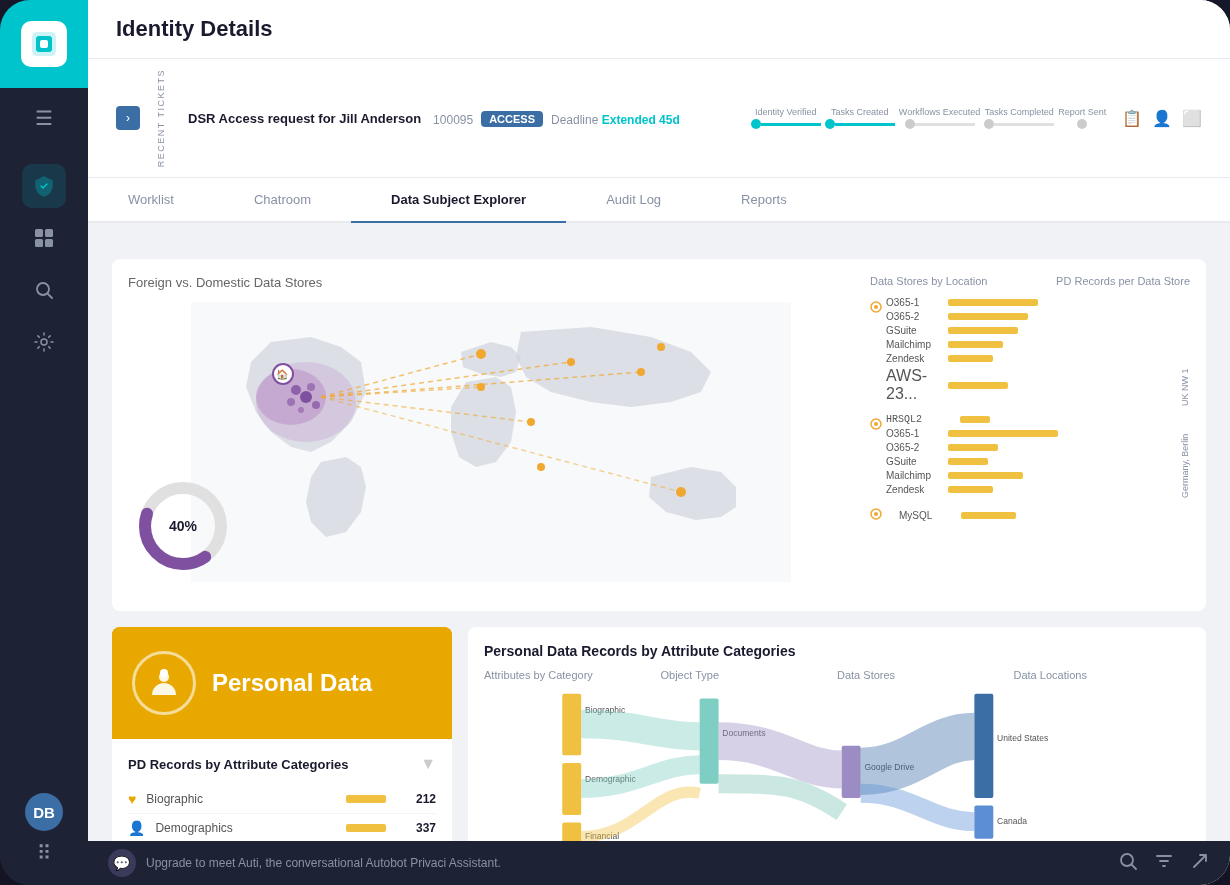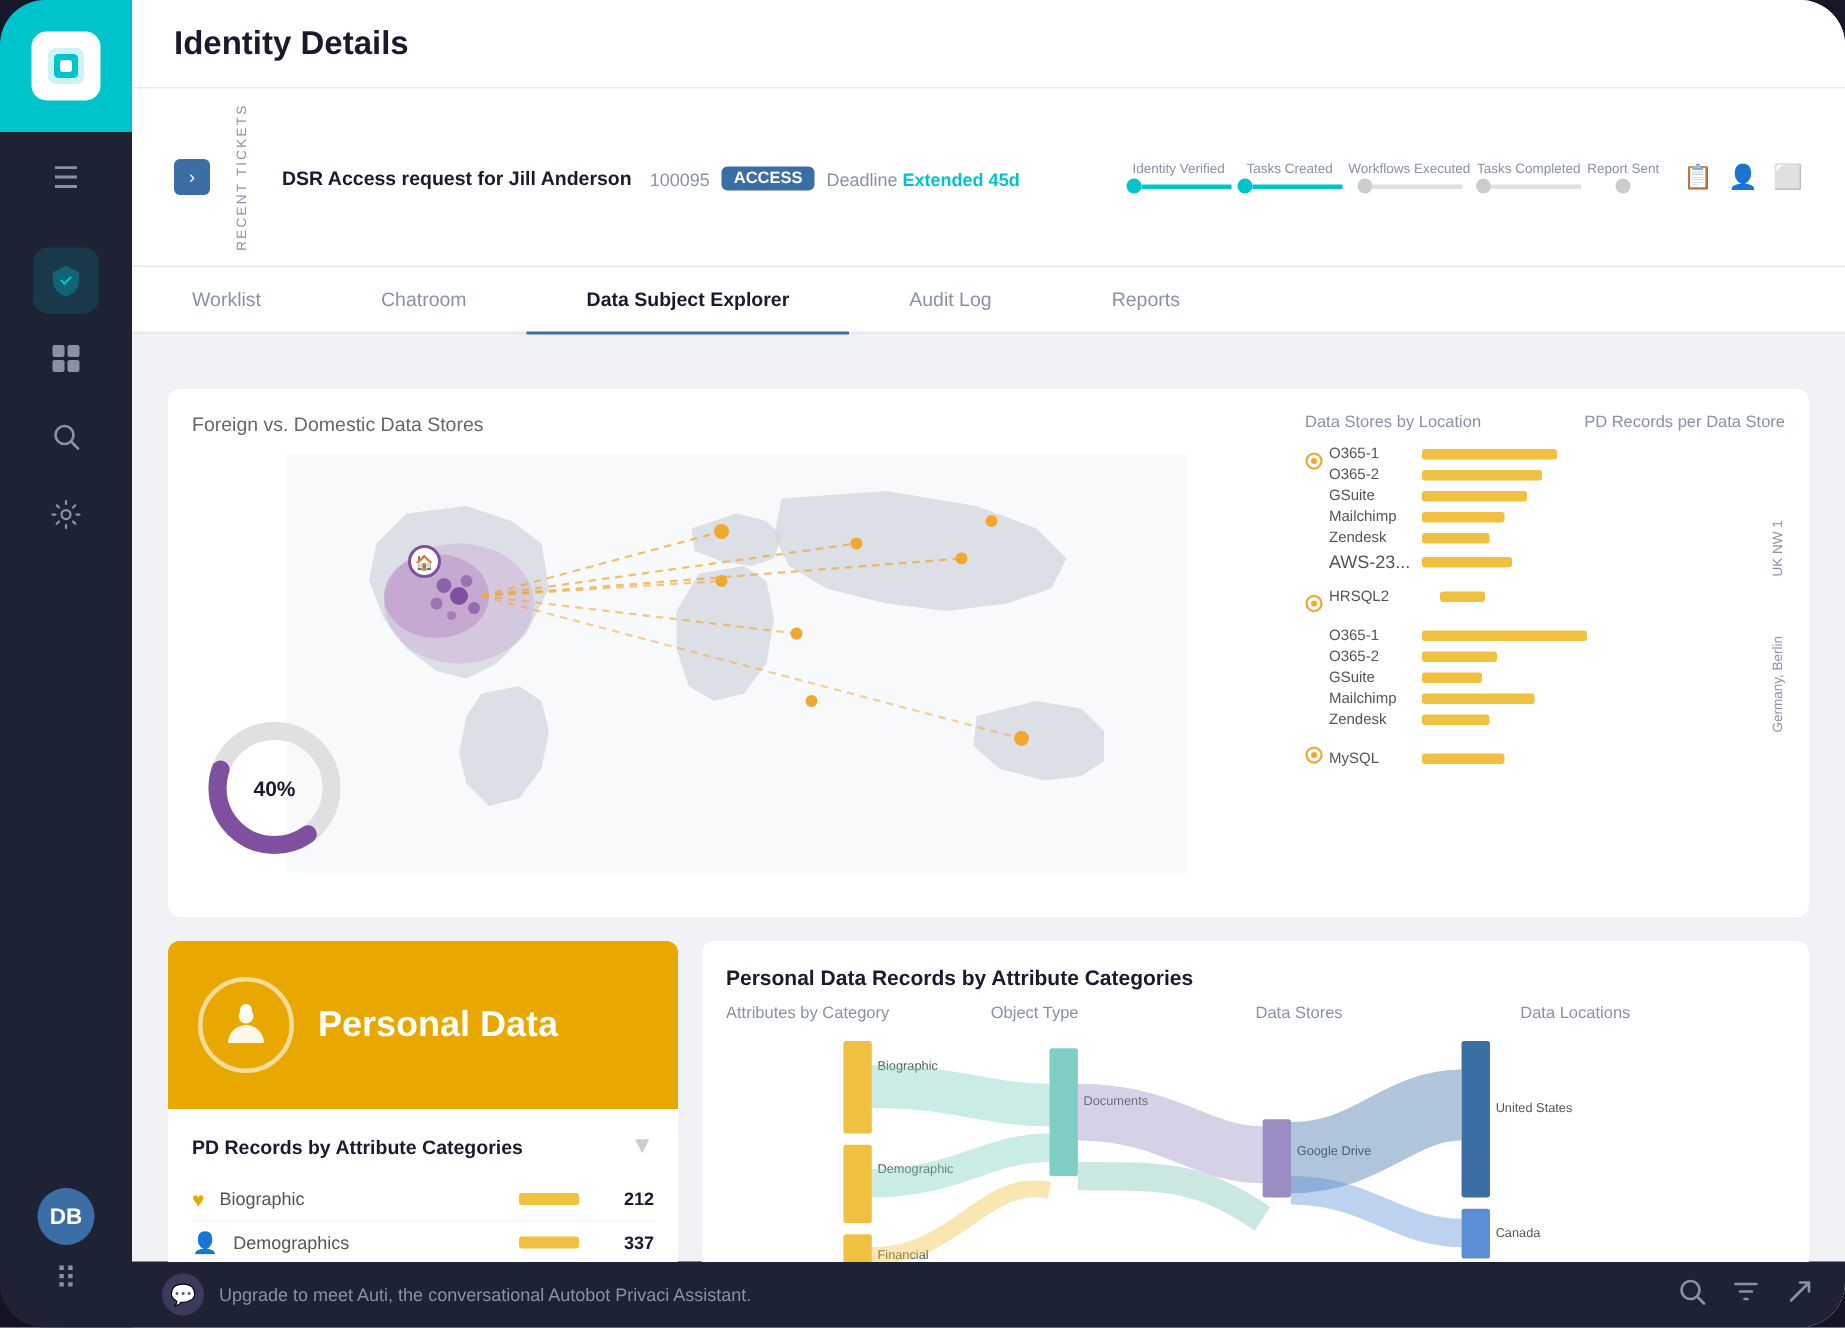--- a/index.html
+++ b/index.html
@@ -483,36 +483,36 @@
               </div>
               <div style="display:flex;align-items:center;gap:4px;margin-bottom:3px;">
                 <span style="font-size:10px;color:#555;width:58px;">Mailchimp</span>
                 <div style="flex:1;height:7px;background:#f0c040;border-radius:2px;max-width:55px;"></div>
               </div>
               <div style="display:flex;align-items:center;gap:4px;margin-bottom:3px;">
                 <span style="font-size:10px;color:#555;width:58px;">Zendesk</span>
                 <div style="flex:1;height:7px;background:#f0c040;border-radius:2px;max-width:45px;"></div>
               </div>
               <div style="display:flex;align-items:center;gap:4px;margin-bottom:3px;">
-                <span style="font-size:12px;color:#555;width:58px;">AWS-23...</span>
+                <span style="font-size:16px;color:#555;width:58px;">AWS-23...</span>
                 <div style="flex:1;height:7px;background:#f0c040;border-radius:2px;max-width:60px;"></div>
               </div>
             </div>
             <div style="writing-mode:vertical-rl;transform:rotate(180deg);font-size:9px;color:#8892a4;white-space:nowrap;">UK NW 1</div>
           </div>
 
           <div style="display:flex;gap:4px;margin-bottom:8px;">
             <div style="display:flex;align-items:flex-start;padding-top:4px;">
               <svg width="12" height="12" viewBox="0 0 12 12">
                   <circle cx="6" cy="6" r="5" fill="none" stroke="#f0a830" stroke-width="1.5"></circle>
                   <circle cx="6" cy="6" r="2" fill="#f0a830"></circle>
                 </svg>
             </div>
             <div style="flex:1;">
-              <div style="display:flex;align-items:center;gap:16px;margin-bottom:15px;">
+              <div style="display:flex;align-items:center;gap:16px;margin-bottom:3px;font-family:Liberation Mono, monospace;">
                 <span style="font-size:10px;color:#555;width:58px;">HRSQL2</span>
                 <div style="flex:1;height:7px;background:#f0c040;border-radius:2px;max-width:30px;"></div>
               </div>
               <div style="display:flex;align-items:center;gap:4px;margin-bottom:3px;">
                 <span style="font-size:10px;color:#555;width:58px;">O365-1</span>
                 <div style="flex:1;height:7px;background:#f0c040;border-radius:2px;max-width:110px;"></div>
               </div>
               <div style="display:flex;align-items:center;gap:4px;margin-bottom:3px;">
                 <span style="font-size:10px;color:#555;width:58px;">O365-2</span>
                 <div style="flex:1;height:7px;background:#f0c040;border-radius:2px;max-width:50px;"></div>
@@ -526,21 +526,21 @@
                 <div style="flex:1;height:7px;background:#f0c040;border-radius:2px;max-width:75px;"></div>
               </div>
               <div style="display:flex;align-items:center;gap:4px;margin-bottom:3px;">
                 <span style="font-size:10px;color:#555;width:58px;">Zendesk</span>
                 <div style="flex:1;height:7px;background:#f0c040;border-radius:2px;max-width:45px;"></div>
               </div>
             </div>
             <div style="writing-mode:vertical-rl;transform:rotate(180deg);font-size:9px;color:#8892a4;white-space:nowrap;">Germany, Berlin</div>
           </div>
 
-          <div style="display:flex;gap:4px;align-items:center;">
+          <div style="display:flex;gap:17px;align-items:center;">
             <div>
               <svg width="12" height="12" viewBox="0 0 12 12">
                   <circle cx="6" cy="6" r="5" fill="none" stroke="#f0a830" stroke-width="1.5"></circle>
                   <circle cx="6" cy="6" r="2" fill="#f0a830"></circle>
                 </svg>
             </div>
             <div style="flex:1;display:flex;align-items:center;gap:4px;">
               <span style="font-size:10px;color:#555;width:58px;">MySQL</span>
               <div style="flex:1;height:7px;background:#f0c040;border-radius:2px;max-width:55px;"></div>
             </div>

